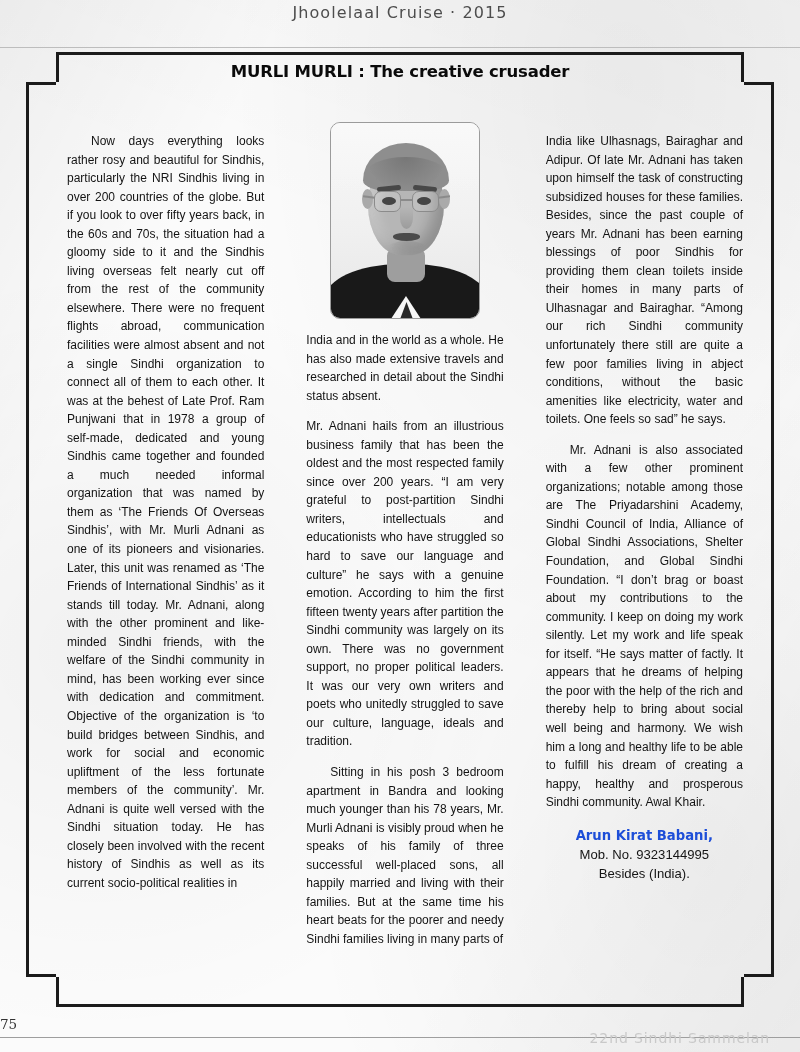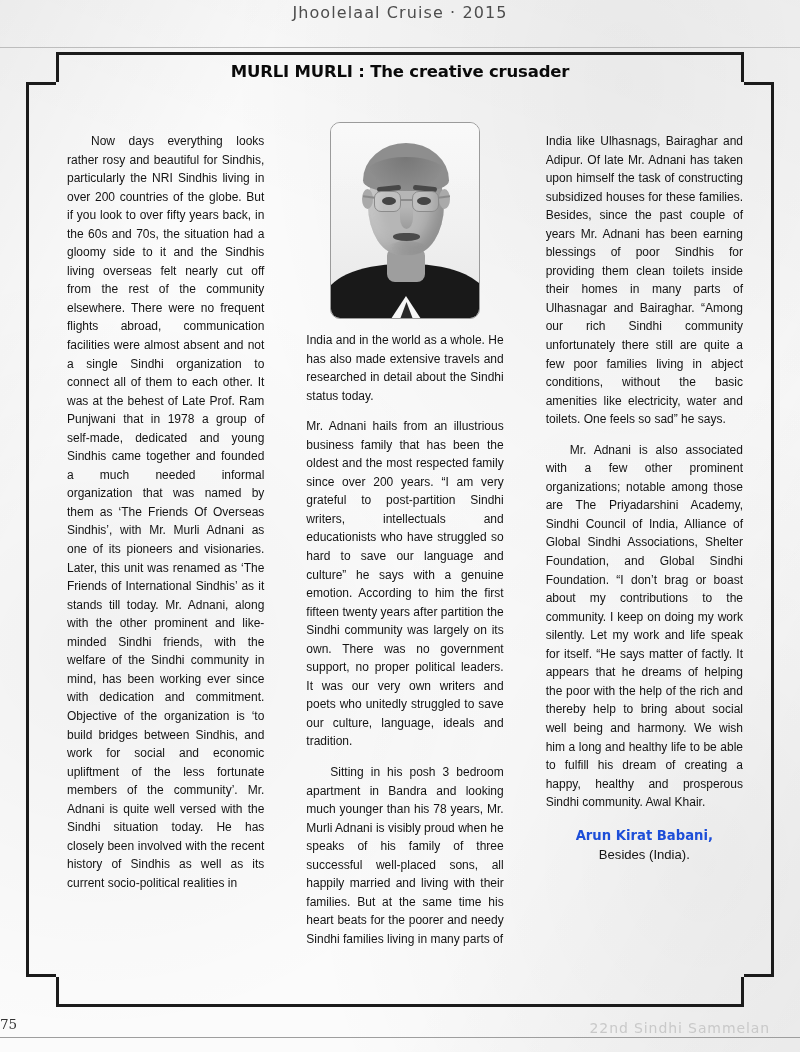--- a/index.html
+++ b/index.html
@@ -176,21 +176,21 @@
     position:absolute; bottom:14px; left:0; width:100%; height:1px; background:#9e9e9e;
   }
   .page-number{
     position:absolute; bottom:20px; left:0; width:100%;
     text-align:left;
     font-family:"DejaVu Serif", serif;
     font-size:13.5px;
     color:#333;
   }
   .footer-right{
-    position:absolute; bottom:16px; right:30px;
+    position:absolute; bottom:6px; right:30px;
     font-family:"DejaVu Sans", sans-serif;
     font-size:14px;
     letter-spacing:0.9px;
     color:#c9c9c9;
   }
 </style>
 </head>
 <body>
 
 <div class="paper-bg"></div>
@@ -243,30 +243,31 @@
           <div class="pt-glass-l"></div>
           <div class="pt-glass-r"></div>
           <div class="pt-glass-bridge"></div>
           <div class="pt-glass-arm-l"></div>
           <div class="pt-glass-arm-r"></div>
           <div class="pt-nose"></div>
           <div class="pt-mouth"></div>
           <div class="pt-chin"></div>
         </div>
       </div>
-      <p class="noindent">India and in the world as a whole. He has also made extensive travels and researched in detail about the Sindhi status today.</p>
+      <p class="noindent">India and in the world as a whole. He has also made extensive travels and researched in detail about the Sindhi status absent.</p>
       <p class="noindent">Mr. Adnani hails from an illustrious business family that has been the oldest and the most respected family since over 200 years. “I am very grateful to post-partition Sindhi writers, intellectuals and educationists who have struggled so hard to save our language and culture” he says with a genuine emotion.  According to him the first fifteen twenty years after partition the Sindhi community was largely on its own. There was no government support, no proper political leaders.   It was our very own writers and poets who unitedly struggled to save our culture, language, ideals and tradition.</p>
       <p class="indent">Sitting in his posh 3 bedroom apartment in Bandra and looking much younger than his 78 years, Mr. Murli Adnani is visibly proud when he speaks of his family of three successful well-placed sons, all happily married and living with their families.  But at the same time his heart beats for the poorer and needy Sindhi families living in many parts of</p>
     </div>
 
     <div class="col">
       <p class="noindent">India like Ulhasnags, Bairaghar and Adipur.  Of late Mr. Adnani has taken upon himself the task of constructing subsidized houses for these families.  Besides, since the past couple of years Mr. Adnani has been earning blessings of poor Sindhis for providing them clean toilets inside their homes in many parts of Ulhasnagar and Bairaghar. “Among our rich Sindhi community unfortunately there still are quite a few poor families living in abject conditions, without the basic amenities like electricity, water and toilets. One feels so sad” he says.</p>
       <p class="indent">Mr. Adnani is also associated with a few other prominent organizations; notable among those are The Priyadarshini Academy, Sindhi Council of India, Alliance of Global Sindhi Associations, Shelter Foundation, and Global Sindhi Foundation. “I don’t brag or boast about my contributions to the community.  I keep on doing my work silently. Let my work and life speak for itself. “He says matter of factly. It appears that he dreams of helping the poor with the help of the rich and thereby help to bring about social well being and harmony. We wish him a long and healthy life to be able to fulfill his dream of creating a happy, healthy and prosperous Sindhi community. Awal Khair.</p>
       <div class="sig">
         <div class="sig-name">Arun Kirat Babani,</div>
+        <div class="sig-line">Mob. No. 9323144995</div>
         <div class="sig-line">Besides (India).</div>
       </div>
     </div>
 
   </div>
 
   <div class="footer-rule"></div>
   <div class="page-number">75</div>
   <div class="footer-right">22nd Sindhi Sammelan</div>
 

